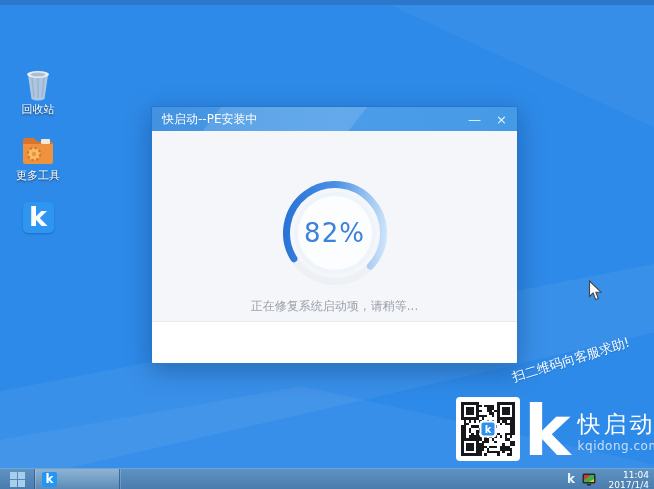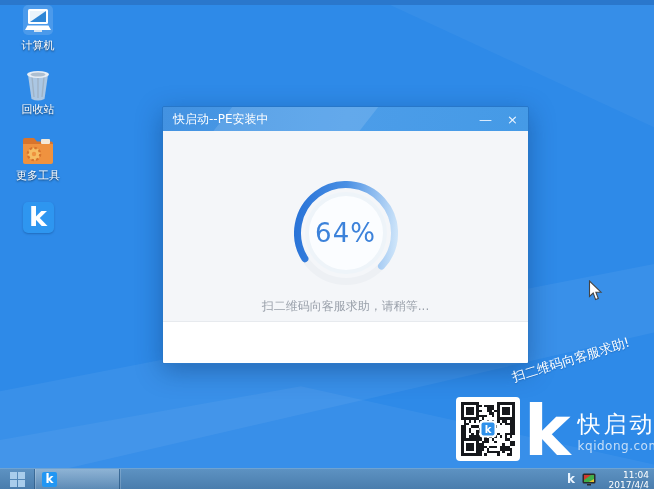--- a/index.html
+++ b/index.html
@@ -16,21 +16,21 @@
   .desk-icon{position:absolute;left:2px;width:72px;display:flex;flex-direction:column;
     align-items:center;cursor:pointer;}
   .desk-icon .art{width:36px;height:34px;display:flex;align-items:center;justify-content:center;}
   .desk-icon .lbl{margin-top:2px;font-size:11px;line-height:12px;color:#fff;text-align:center;
     text-shadow:0 1px 2px rgba(0,0,0,.65);word-break:break-all;}
   .k-tile{width:31px;height:31px;background:#2e96f0;border-radius:5px;color:#fff;
     font-weight:bold;font-size:27px;line-height:29px;text-align:center;
     box-shadow:0 1px 2px rgba(0,40,90,.3);}
 
   
-  .dialog{position:absolute;left:162px;top:106px;width:367px;height:258px;border-radius:2px;
+  .dialog{position:absolute;left:151px;top:106px;width:367px;height:258px;border-radius:2px;
     overflow:hidden;box-shadow:0 7px 26px rgba(8,45,95,.38);border:1px solid rgba(30,95,165,.45);
     box-sizing:border-box;}
   .titlebar{position:relative;height:24px;display:flex;align-items:center;padding:0 10px;
     background:linear-gradient(100deg,#4392e1 0%,#4c9de9 50%,#459ae6 100%);color:#fff;
     font-size:12px;overflow:hidden;}
   .titlebar::after{content:'';position:absolute;left:16%;top:-12px;width:40%;height:220%;
     background:rgba(255,255,255,.13);transform:skewX(-38deg);pointer-events:none;}
   .win-controls{margin-left:auto;display:flex;gap:15px;align-items:center;}
   .win-controls span{color:#ecf5ff;font-size:13px;line-height:13px;cursor:pointer;}
   .dlg-body{position:relative;height:190px;background:#f4f6f9;}
@@ -84,33 +84,20 @@
 </style>
 </head>
 <body>
 
 <div class="screen">
   <div class="bg-shape s1"></div>
   <div class="bg-shape s2"></div>
   <div class="bg-shape s3"></div>
   <div class="top-strip"></div>
 
-  <div class="desk-icon" style="top:4px">
-    <div class="art">
-      <svg width="34" height="32" viewBox="0 0 34 32">
-        <rect x="2" y="0" width="30" height="30" rx="5" fill="rgba(255,255,255,.14)"></rect>
-        <rect x="7" y="4" width="20" height="15" rx="1.5" fill="#fff"></rect>
-        <rect x="9" y="6" width="16" height="11" fill="#2f86d6"></rect>
-        <path d="M9 17 L25 6 L9 6 Z" fill="#eaf3fb"></path>
-        <path d="M4 25 L30 25 L27.5 20.5 L6.5 20.5 Z" fill="#fff"></path>
-        <rect x="13" y="25" width="8" height="2" fill="#d7e5f2"></rect>
-      </svg>
-    </div>
-    <div class="lbl">计算机</div>
-  </div>
 
   <div class="desk-icon" style="top:68px">
     <div class="art">
       <svg width="30" height="34" viewBox="0 0 30 34">
         <path d="M5 7 L8.5 31 Q15 34 21.5 31 L25 7 Z" fill="#c7d4e2" opacity=".82"></path>
         <path d="M9 9 L11 29" stroke="#9fb3c6" stroke-width="1.4" fill="none"></path>
         <path d="M15 9 L15 30" stroke="#9fb3c6" stroke-width="1.4" fill="none"></path>
         <path d="M21 9 L19 29" stroke="#9fb3c6" stroke-width="1.4" fill="none"></path>
         <ellipse cx="15" cy="6.5" rx="11" ry="3.4" fill="#e6edf5"></ellipse>
         <ellipse cx="15" cy="6.5" rx="7.5" ry="2.1" fill="#aebfd0"></ellipse>
@@ -155,23 +142,23 @@
               <stop offset="0" stop-color="#2a74d8"></stop>
               <stop offset="0.45" stop-color="#4a90e4"></stop>
               <stop offset="1" stop-color="#d6eafb"></stop>
             </linearGradient>
           </defs>
           <circle cx="52" cy="52" r="48.5" fill="none" stroke="#edf0f4" stroke-width="7"></circle>
           <path d="M 10.9 77.7 A 48.5 48.5 0 1 1 87.5 85.1" fill="none" stroke="url(#arcGrad)" stroke-width="7" stroke-linecap="round"></path>
           <circle cx="52" cy="52" r="41" fill="#eef4f9"></circle>
           <circle cx="52" cy="52" r="37" fill="#fbfdff"></circle>
         </svg>
-        <div class="percent">64%</div>
+        <div class="percent">82%</div>
       </div>
-      <div class="status">扫二维码向客服求助，请稍等...</div>
+      <div class="status">正在修复系统启动项，请稍等...</div>
     </div>
     <div class="dlg-footer"></div>
   </div>
 
   <div class="tagline">扫二维码向客服求助!</div>
   <div class="qr">
     <div class="qr-grid" id="qr-grid">
         <i style="grid-area: 1 / 1;"></i>
         <i style="grid-area: 1 / 2;"></i>
         <i style="grid-area: 1 / 3;"></i>
@@ -451,17 +438,17 @@
         <svg width="14" height="13" viewBox="0 0 14 13">
           <rect x="0.5" y="0.5" width="13" height="10" rx="1.5" fill="#2b2b2b"></rect>
           <path d="M2 2 L12 2 L12 9 L2 9 Z" fill="#3fae4a"></path>
           <path d="M2 2 L9 2 L2 7 Z" fill="#d0392f"></path>
           <path d="M12 6 L12 9 L7 9 Z" fill="#e8c231"></path>
           <rect x="5" y="11" width="4" height="1.5" fill="#2b2b2b"></rect>
         </svg>
       </span>
       <div class="clock">
         <div>11:04</div>
-        <div>2017/4/4</div>
+        <div>2017/1/4</div>
       </div>
     </div>
   </div>
 </div>
 
 </body></html>

